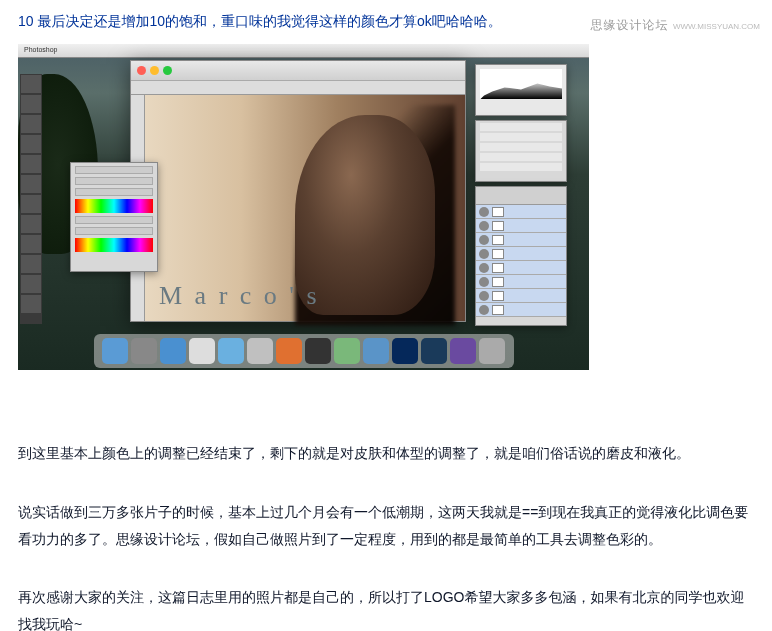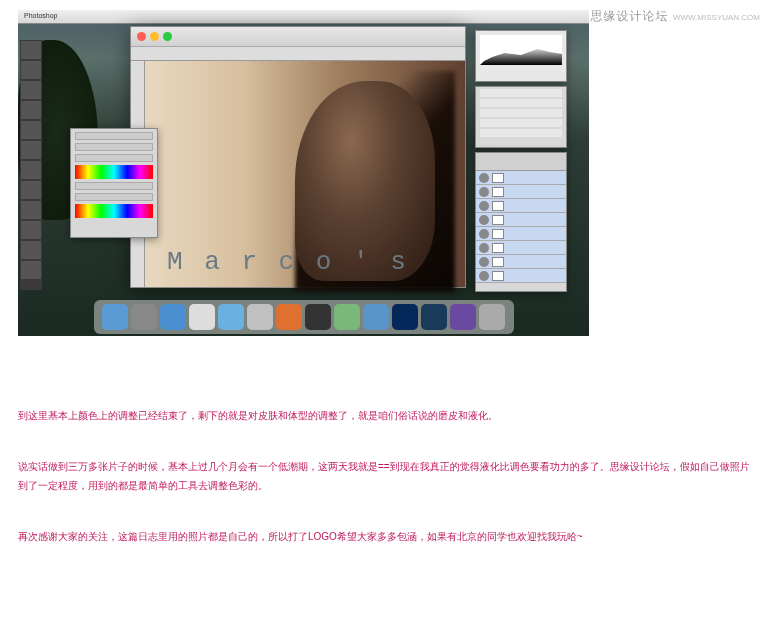--- a/index.html
+++ b/index.html
@@ -4,21 +4,21 @@
   <style>
     * { margin: 0; padding: 0; box-sizing: border-box; }
     body {
       width: 772px;
       font-family: "Microsoft YaHei", sans-serif;
       background: #fff;
       position: relative;
     }
     .watermark {
       position: absolute;
-      top: 8px;
+      top: 17px;
       right: 12px;
       font-size: 12px;
       color: #999;
       letter-spacing: 1px;
     }
     .watermark .sub { font-size: 8px; color: #bbb; letter-spacing: 0; }
     .content { padding: 10px 18px 20px 18px; }
     .heading {
       color: #003399;
       font-size: 14px;
@@ -62,21 +62,21 @@
     }
     .figure {
       position:absolute; right:30px; top:20px; width:140px; height:200px;
       background: radial-gradient(ellipse at 40% 30%, #8a6850 0%, #5a4030 40%, #2a1810 100%);
       border-radius: 50% 40% 30% 20%;
     }
     .hair { position:absolute; right:10px; top:10px; width:160px; height:220px;
       background: linear-gradient(135deg, transparent 30%, #1a0e08 50%, #0a0604 100%);
       filter:blur(2px);
     }
-    .wmark-text { position:absolute; left:22px; bottom:10px; font-family: Liberation Mono, monospace; font-size:26px; font-weight:300; color:#6a7a82; letter-spacing:3px; }
+    .wmark-text { position:absolute; left:14px; bottom:10px; font-family: Liberation Serif, serif; font-size:26px; font-weight:300; color:#6a7a82; letter-spacing:3px; }
     
     .panel { position:absolute; background:#d8d8d8; border:1px solid #888; box-shadow:0 2px 8px rgba(0,0,0,0.4); font-size:7px; }
     .panel-color { left:52px; top:118px; width:88px; height:110px; }
     .panel-color .slider { height:8px; margin:3px 4px; background:#ccc; border:1px solid #aaa; }
     .panel-color .gradient { height:14px; margin:3px 4px; background:linear-gradient(to right,red,yellow,lime,cyan,blue,magenta,red); }
     .panel-hist { right:22px; top:20px; width:92px; height:52px; background:#e8e8e8; }
     .hist-graph { margin:4px; height:30px; background:#fff; position:relative; }
     .hist-line { position:absolute; bottom:0; left:0; right:0; height:20px; background:linear-gradient(to top,#000,transparent); clip-path: polygon(0 100%, 5% 80%, 15% 60%, 30% 40%, 50% 50%, 70% 20%, 85% 35%, 100% 45%, 100% 100%);}
     .panel-adjust { right:22px; top:76px; width:92px; height:62px; }
     .panel-adjust .row { height:8px; margin:2px 4px; background:#e8e8e8; }
@@ -85,36 +85,37 @@
     .panel-layers .layer .eye { width:10px; height:10px; margin:0 3px; background:#888; border-radius:50%;}
     .panel-layers .layer .thumb { width:12px; height:10px; background:#fff; border:1px solid #888; margin-right:2px;}
     .panel-layers .head { height:18px; background:#d0d0d0; border-bottom:1px solid #999;}
     .toolbar { position:absolute; left:2px; top:30px; width:22px; height:250px; background:#3a3a3a; display:flex; flex-direction:column;}
     .toolbar .tool { width:20px; height:18px; margin:1px; background:#555; }
     .topbar { position:absolute; top:0; left:0; right:0; height:14px; background:linear-gradient(#f0f0f0,#d8d8d8); border-bottom:1px solid #888; font-size:7px; padding:2px 6px; color:#333;}
     .dock { position:absolute; bottom:2px; left:50%; transform:translateX(-50%); height:34px; width:420px; background:rgba(220,220,220,0.5); border-radius:6px; display:flex; align-items:center; justify-content:center; gap:3px; padding:0 6px;}
     .dock .app { width:26px; height:26px; border-radius:5px; }
     
     .para {
-      color: #be185d;
-      font-size: 10px;
+      color: #0f172a;
+      font-size: 14px;
       line-height: 1.9;
       margin-bottom: 32px;
     }
   </style>
 </head>
 <body>
 
 <div class="watermark">
   <span>思缘设计论坛</span>
   <span class="sub">WWW.MISSYUAN.COM</span>
 </div>
 
 <div class="content">
 
+  <div class="heading">10 最后决定还是增加10的饱和，重口味的我觉得这样的颜色才算ok吧哈哈哈。</div>
 
   <div class="screenshot">
     <div class="landscape"></div>
     <div class="trees-left"></div>
     <div class="topbar">
       <span>Photoshop</span>
     </div>
     <div class="toolbar">
       <div class="tool"></div>
         <div class="tool"></div>

